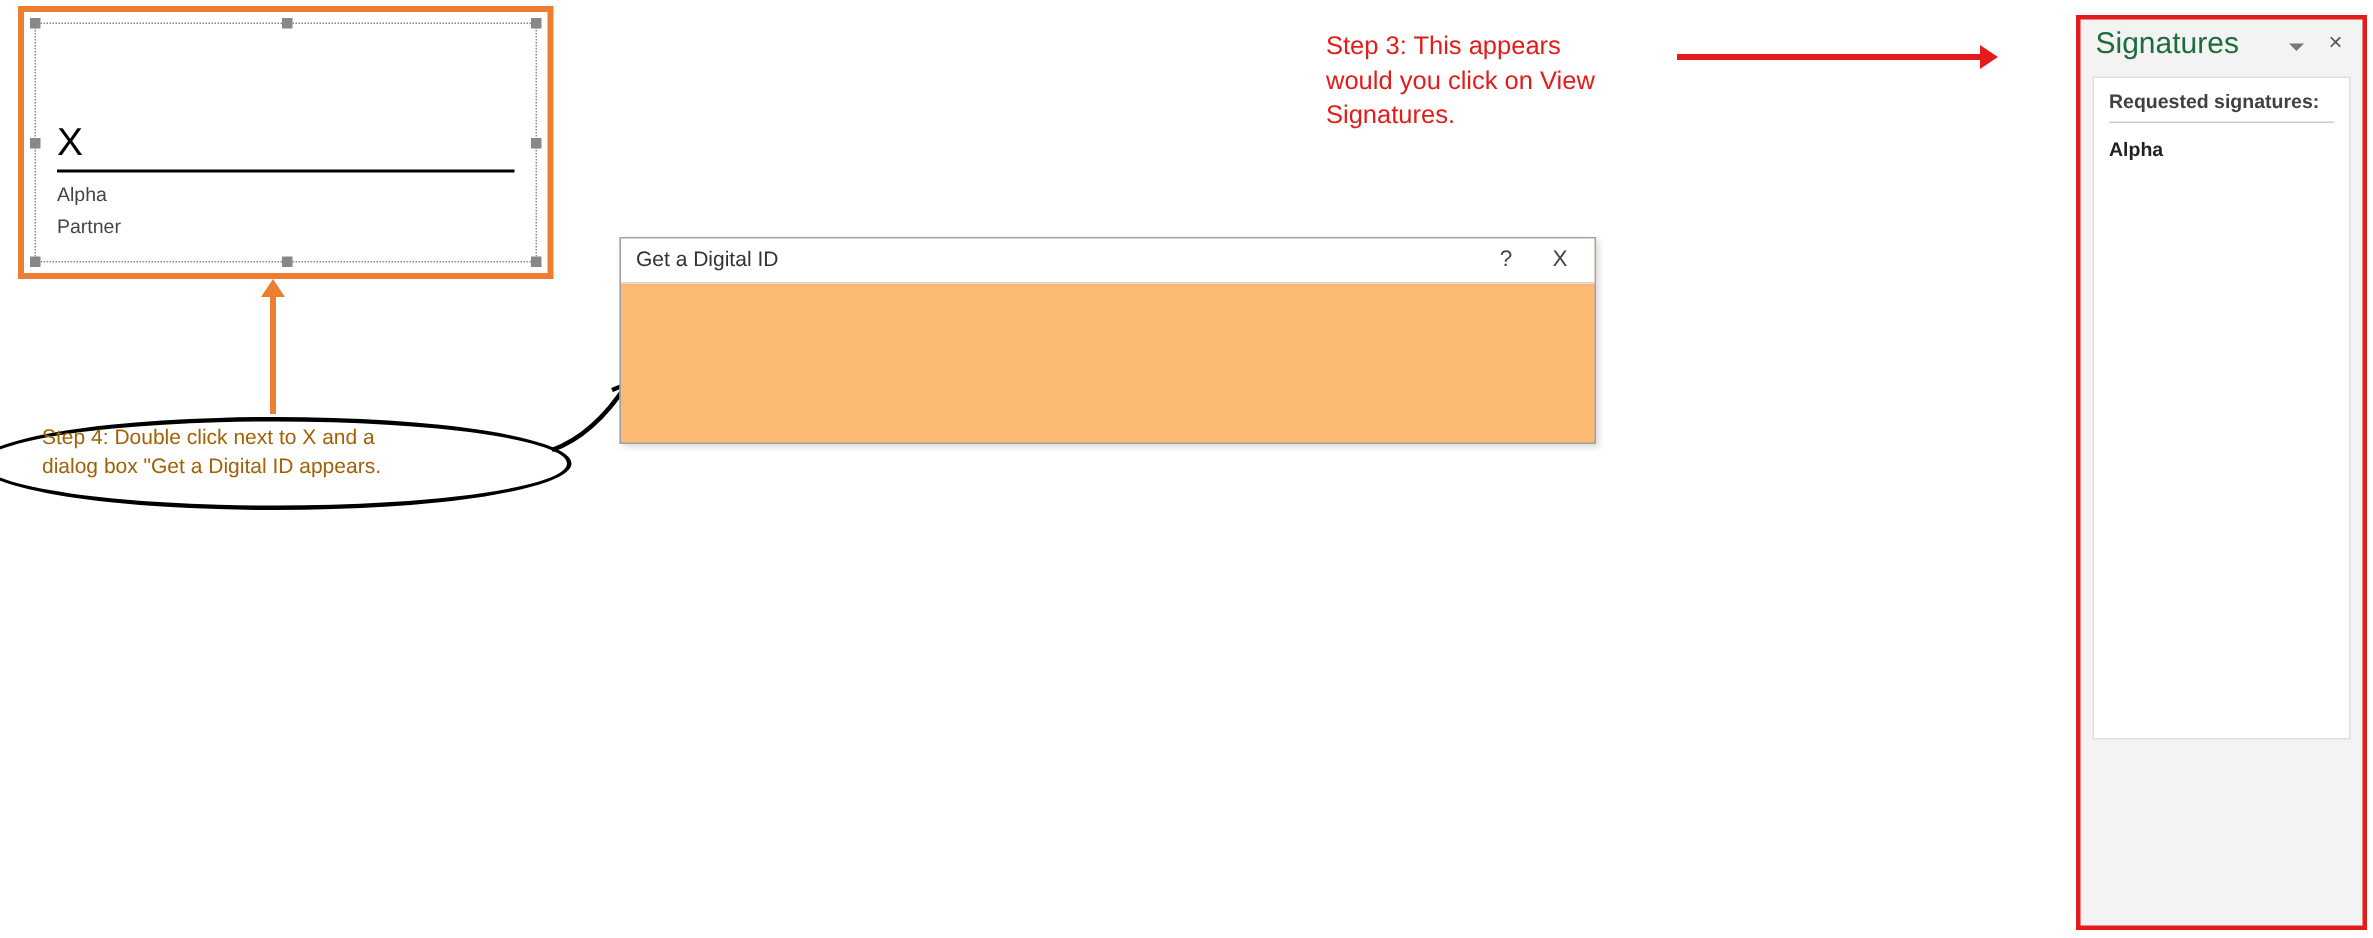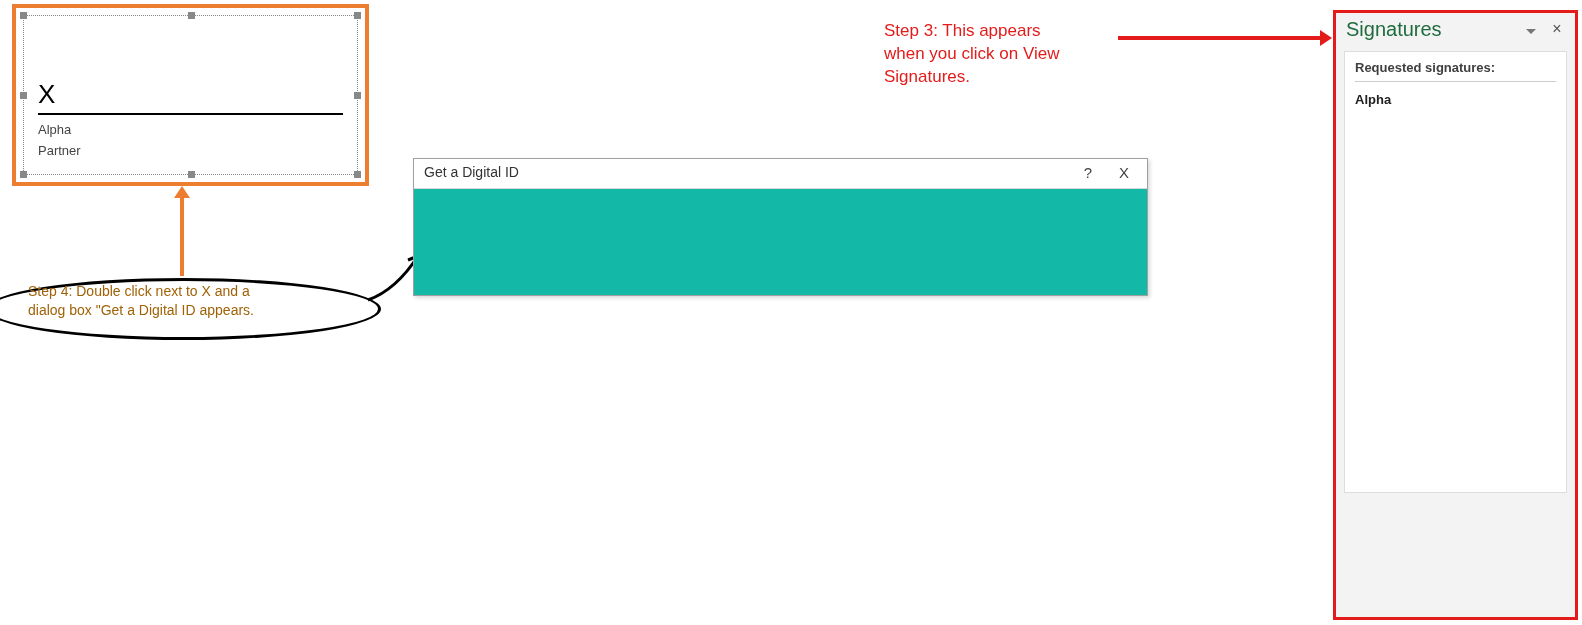--- a/index.html
+++ b/index.html
@@ -129,23 +129,23 @@
     border-top: 8px solid transparent;
     border-bottom: 8px solid transparent;
     border-left: 12px solid #E31B1B;
   }
 
   
   .dlg {
     position: absolute;
     top: 158px;
     left: 413px;
-    width: 735px;
+    width: 651px;
     height: 138px;
-    background: #14b8a6;
+    background: #fdba74;
     border: 1px solid #A0A0A0;
     box-shadow: 2px 2px 4px rgba(0,0,0,0.15);
   }
   .dlg-title {
     position: absolute;
     top: 0; left: 0; right: 0;
     height: 30px;
     background: #fff;
     border-bottom: 1px solid #d8d8d8;
   }
@@ -211,21 +211,21 @@
     top: 250px;
     left: 366px;
     pointer-events: none;
   }
 
   
   .pane {
     position: absolute;
     top: 10px;
     right: 4px;
-    width: 245px;
+    width: 194px;
     height: 610px;
     background: #F3F3F3;
     border: 3px solid #E31B1B;
   }
   .pane-head {
     position: relative;
     height: 38px;
     padding: 5px 8px 0 10px;
   }
   .pane-title {
@@ -313,21 +313,21 @@
 
 <div class="step4">Step 4: Double click next to X and a
 dialog box "Get a Digital ID appears.</div>
 
 <svg class="step4-to-dlg" width="70" height="55">
   <path d="M2 50 Q 30 40 52 6" stroke="#000" stroke-width="3" fill="none"></path>
   <path d="M52 6 L42 10 M52 6 L54 19" stroke="#000" stroke-width="3" fill="none"></path>
 </svg>
 
 <div class="step3">Step 3: This appears
-when you click on View
+would you click on View
 Signatures.</div>
 <div class="step3-arrow"></div>
 
 <div class="dlg">
   <div class="dlg-title">
     <div class="dlg-title-text">Get a Digital ID</div>
     <div class="dlg-help">?</div>
     <div class="dlg-close">X</div>
   </div>
 </div>

